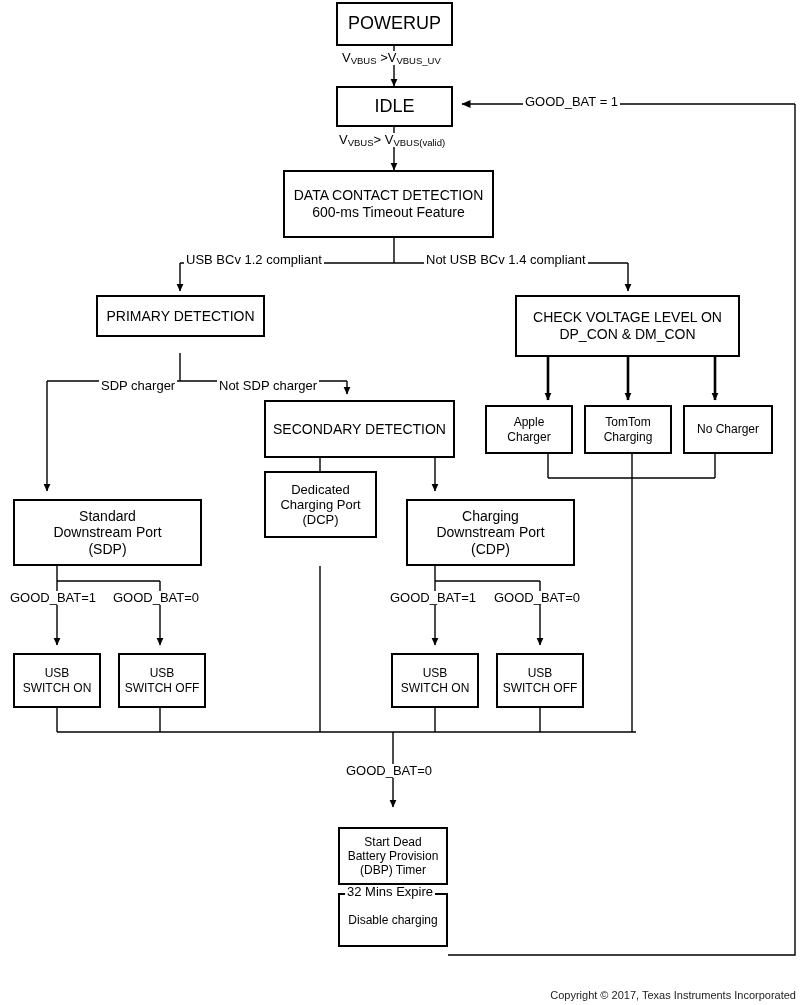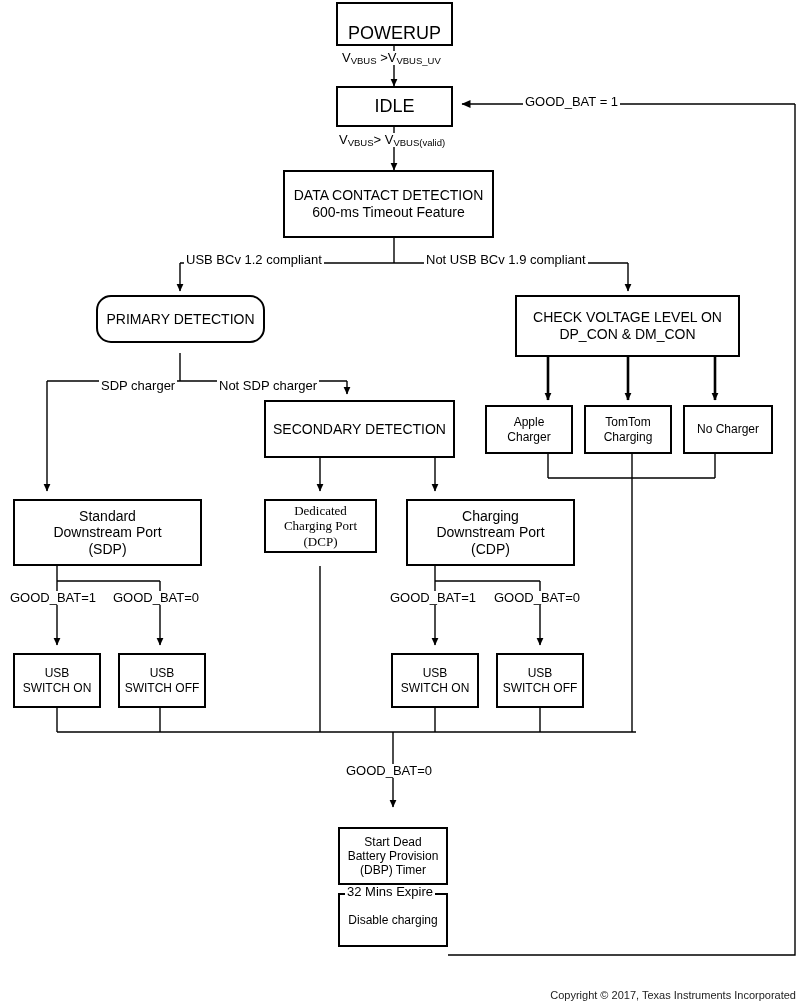--- a/index.html
+++ b/index.html
@@ -137,34 +137,34 @@
       <path d="M57,732 L636,732"></path>
 
       <path d="M393,732 L393,807" marker-end="url(#arw)"></path>
 
       <path d="M393,873 L393,928" marker-end="url(#arw)"></path>
 
       <path d="M448,955 L795,955 L795,104"></path>
     </g>
   </svg>
 
-  <div class="node f18" style="left:336px; top:2px; width:117px; height:44px;align-items:flex-end;">
+  <div class="node f18" style="left:336px; top:2px; width:117px; height:44px;">
     <span class="lbl">POWERUP</span>
   </div>
 
   <div class="node f18" style="left:336px; top:86px; width:117px; height:41px;">
     <span class="lbl">IDLE</span>
   </div>
 
   <div class="node f14" style="left:283px; top:170px; width:211px; height:68px;">
     <span class="lbl">DATA CONTACT DETECTION
 600-ms Timeout Feature</span>
   </div>
 
-  <div class="node f14" style="left:96px; top:295px; width:169px; height:48px;border-radius:15px;">
+  <div class="node f14" style="left:96px; top:295px; width:169px; height:42px;">
     <span class="lbl">PRIMARY DETECTION</span>
   </div>
 
   <div class="node f14" style="left:515px; top:295px; width:225px; height:62px;">
     <span class="lbl">CHECK VOLTAGE LEVEL ON
 DP_CON &amp; DM_CON</span>
   </div>
 
   <div class="node f14" style="left:264px; top:400px; width:191px; height:58px;">
     <span class="lbl">SECONDARY DETECTION</span>
@@ -183,21 +183,21 @@
   <div class="node f12" style="left:683px; top:405px; width:90px; height:49px;">
     <span class="lbl">No Charger</span>
   </div>
 
   <div class="node f14" style="left:13px; top:499px; width:189px; height:67px;">
     <span class="lbl">Standard
 Downstream Port
 (SDP)</span>
   </div>
 
-  <div class="node f13" style="left:264px; top:499px; width:113px; height:54px;font-family:Liberation Serif, serif;">
+  <div class="node f13" style="left:264px; top:471px; width:113px; height:67px;">
     <span class="lbl">Dedicated
 Charging Port
 (DCP)</span>
   </div>
 
   <div class="node f14" style="left:406px; top:499px; width:169px; height:67px;">
     <span class="lbl">Charging
 Downstream Port
 (CDP)</span>
   </div>
@@ -237,21 +237,21 @@
   </div>
 
   <div class="edge-label" style="left:337px; top:133px;">
     <span>V<sub>VBUS</sub>&gt; V<sub>VBUS(valid)</sub></span>
   </div>
 
   <div class="edge-label" style="left:523px; top:95px;">GOOD_BAT = 1</div>
 
   <div class="edge-label" style="left:184px; top:253px;">USB BCv 1.2 compliant</div>
 
-  <div class="edge-label" style="left:424px; top:253px;">Not USB BCv 1.9 compliant</div>
+  <div class="edge-label" style="left:424px; top:253px;">Not USB BCv 1.4 compliant</div>
 
   <div class="edge-label" style="left:99px; top:379px;">SDP charger</div>
 
   <div class="edge-label" style="left:217px; top:379px;">Not SDP charger</div>
 
   <div class="edge-label" style="left:8px; top:591px;">GOOD_BAT=1</div>
 
   <div class="edge-label" style="left:111px; top:591px;">GOOD_BAT=0</div>
 
   <div class="edge-label" style="left:388px; top:591px;">GOOD_BAT=1</div>

